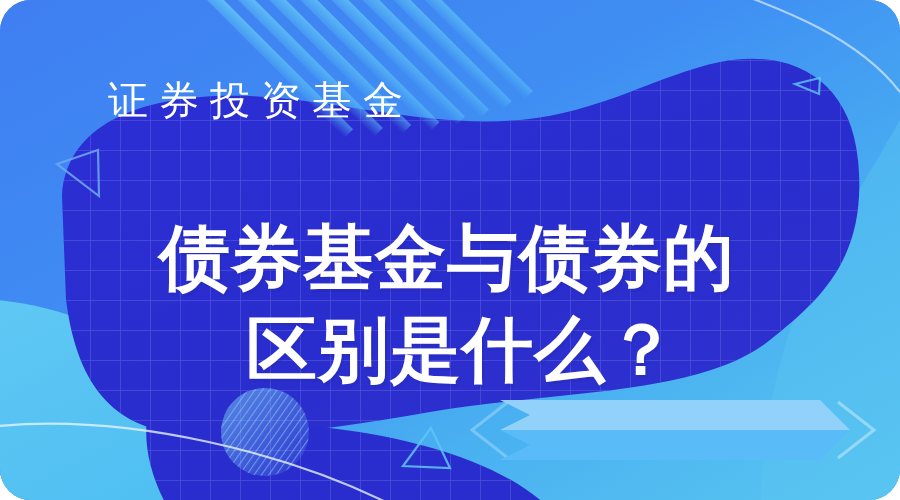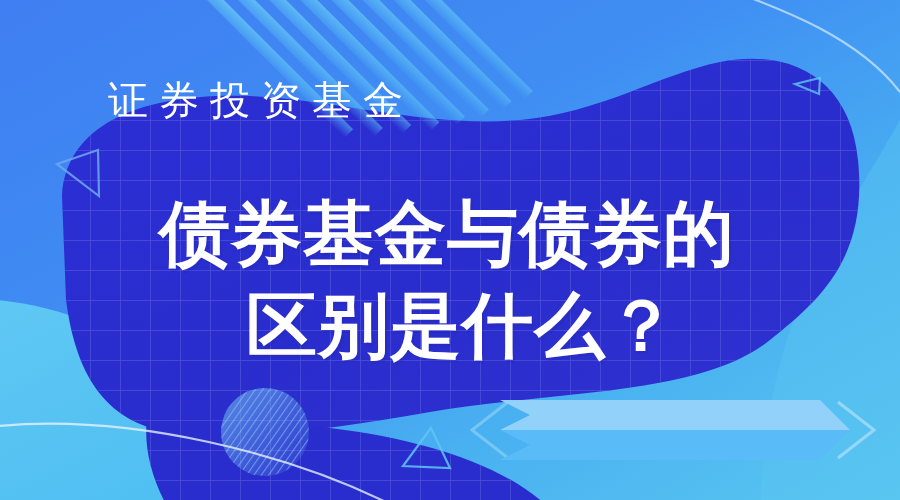--- a/index.html
+++ b/index.html
@@ -10,20 +10,21 @@
   body {
     font-family: "Liberation Sans", "DejaVu Sans", sans-serif;
   }
 
   #poster {
     position: relative;
     width: 900px;
     height: 500px;
     overflow: hidden;
     background: #3f7ef2;
+    border-radius: 31px;
   }
 
   .layer {
     position: absolute;
     top: 0; left: 0;
     width: 900px;
     height: 500px;
   }
 
   
@@ -51,21 +52,21 @@
     font-weight: 700;
     font-size: 71px;
     line-height: 92px;
     letter-spacing: 1px;
     text-shadow: 2px 3px 0 rgba(30, 40, 170, 0.25);
   }
   .headline .line {
     display: block;
     white-space: nowrap;
   }
-  .headline .line-1 { padding-right: 6px; }
+  .headline .line-1 { padding-right: 6px; margin-top: 24px; }
   .headline .line-2 { padding-left: 24px; }
 
   .ribbon-text {
     position: absolute;
     left: 490px;
     top: 400px;
     width: 330px;
     height: 60px;
     display: flex;
     align-items: center;

